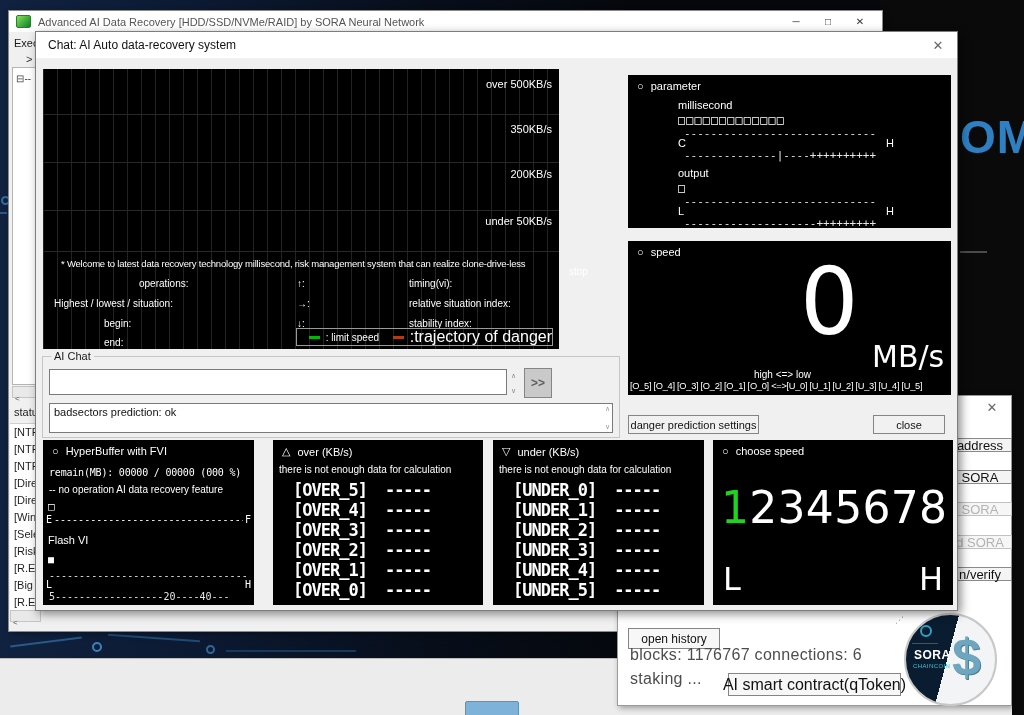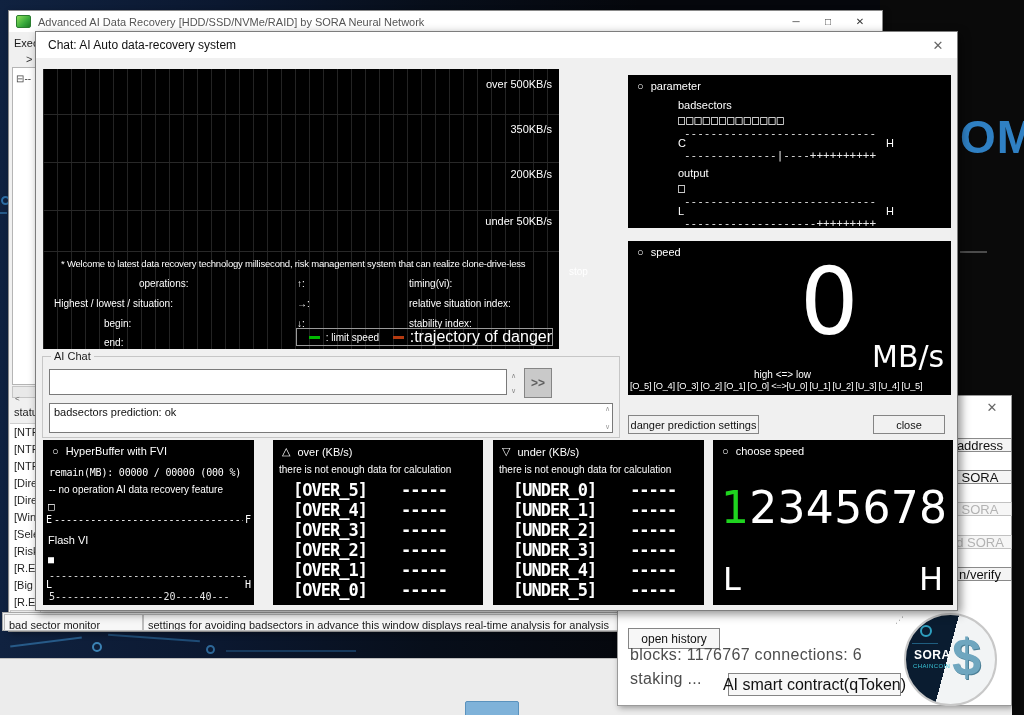--- a/index.html
+++ b/index.html
@@ -12,21 +12,21 @@
   .lbl{font-size:11px;color:#fff;white-space:nowrap;}
   .dlbl{font-size:11px;color:#1a1a1a;white-space:nowrap;}
   .mono{font-family:"DejaVu Sans Mono",monospace;}
   .grp{position:absolute;background:#000;color:#fff;box-sizing:border-box;}
   .ghdr{position:absolute;left:9px;top:5px;display:flex;gap:7px;align-items:center;font-size:11px;color:#fff;white-space:nowrap;}
   .btn{position:absolute;background:#f1f1f1;border:1px solid #858585;box-sizing:border-box;
        display:flex;align-items:center;justify-content:center;font-size:11px;color:#111;cursor:default;white-space:nowrap;}
   .chart-hline{position:absolute;left:0;right:0;height:1px;background:#282828;}
   .ylab{position:absolute;right:7px;font-size:11px;color:#fff;white-space:nowrap;}
   .meterline{position:absolute;color:#e6e6e6;font-size:11px;letter-spacing:0;white-space:nowrap;overflow:hidden;}
-  .ovrow{display:flex;gap:34px;align-items:center;height:20px;
+  .ovrow{display:flex;gap:18px;align-items:center;height:20px;
          font-family:"DejaVu Sans Mono",monospace;font-weight:bold;font-size:17px;letter-spacing:-1px;color:#fff;white-space:nowrap;}
   .sidebtn{position:absolute;left:330px;width:64px;height:14px;background:#f4f4f4;border:1px solid #8a8a8a;
            box-sizing:border-box;display:flex;align-items:center;justify-content:center;font-size:13px;color:#111;}
   .sidebtn.dis{color:#b3b3b3;border-color:#c2c2c2;background:#f6f6f6;}
   .wbtn{width:32px;height:20px;display:flex;align-items:center;justify-content:center;font-size:10px;color:#333;}
   .listitem{height:17px;line-height:17px;padding-left:4px;font-size:11px;color:#1f1f1f;white-space:nowrap;overflow:hidden;}
   .dot{position:absolute;border:2px solid #3b82b4;border-radius:50%;background:transparent;}
   .trace{position:absolute;background:#275a88;height:2px;}
 </style>
 </head>
@@ -81,28 +81,20 @@
       <div class="listitem">[Risk</div>
       <div class="listitem">[R.E.</div>
       <div class="listitem">[Big</div>
       <div class="listitem">[R.E.</div>
     </div>
     <div class="abs" style="left:1px;top:599px;width:31px;height:12px;background:#e9e9e9;border:1px solid #c5c5c5;box-sizing:border-box;">
       <span style="font-size:8px;color:#555;line-height:10px;padding-left:2px;display:inline-block;">&lt;</span>
     </div>
   </div>
 
-  <div class="abs" style="left:2px;top:612px;width:930px;height:19px;background:#eef0f0;border:1px solid #a8a8a8;box-sizing:border-box;z-index:30;">
-    <div style="position:absolute;left:1px;top:1px;width:137px;height:15px;border:1px solid #bdbdbd;background:#f7f7f7;">
-      <span style="font-size:11px;color:#1a1a1a;line-height:15px;padding-left:4px;white-space:nowrap;display:inline-block;">bad sector monitor</span>
-    </div>
-    <div style="position:absolute;left:140px;top:1px;width:786px;height:15px;border:1px solid #bdbdbd;background:#f7f7f7;overflow:hidden;">
-      <span style="font-size:11px;color:#1a1a1a;line-height:15px;padding-left:4px;white-space:nowrap;display:inline-block;">settings for avoiding badsectors in advance this window displays real-time analysis for analysis</span>
-    </div>
-  </div>
 
   <div class="win" style="left:617px;top:395px;width:395px;height:311px;background:#fff;border-color:#9a9a9a;z-index:40;box-shadow:2px 2px 6px rgba(0,0,0,.35);">
     <span class="abs" style="left:360px;top:4px;width:28px;height:18px;text-align:center;font-size:13px;color:#666;">✕</span>
     <div class="sidebtn" style="top:42px;">
       <span>address</span>
       </div>
     <div class="sidebtn" style="top:74px;">
       <span>SORA</span>
       </div>
     <div class="sidebtn dis" style="top:106px;">
@@ -195,21 +187,21 @@
         <span style="position:absolute;right:2px;top:1px;font-size:7px;color:#999;">∧</span>
         <span style="position:absolute;right:2px;bottom:1px;font-size:7px;color:#999;">∨</span>
       </div>
     </div>
 
     <div class="grp" style="left:592px;top:43px;width:323px;height:153px;">
       <div class="ghdr">
         <span>○</span>
         <span>parameter</span>
       </div>
-      <div class="abs lbl" style="left:50px;top:24px;">badsectors</div>
+      <div class="abs lbl" style="left:50px;top:24px;">millisecond</div>
       <div class="abs mono" style="left:50px;top:38px;font-size:12px;letter-spacing:1px;color:#fff;">□□□□□□□□□□□□□</div>
       <div class="abs mono meterline" style="left:56px;top:52px;">-----------------------------</div>
       <div class="abs lbl" style="left:50px;top:62px;">C</div>
       <div class="abs lbl" style="left:258px;top:62px;">H</div>
       <div class="abs mono meterline" style="left:56px;top:74px;">--------------|----++++++++++</div>
       <div class="abs lbl" style="left:50px;top:92px;">output</div>
       <div class="abs mono" style="left:50px;top:106px;font-size:12px;color:#fff;">□</div>
       <div class="abs mono meterline" style="left:56px;top:120px;">-----------------------------</div>
       <div class="abs lbl" style="left:50px;top:130px;">L</div>
       <div class="abs lbl" style="left:258px;top:130px;">H</div>

